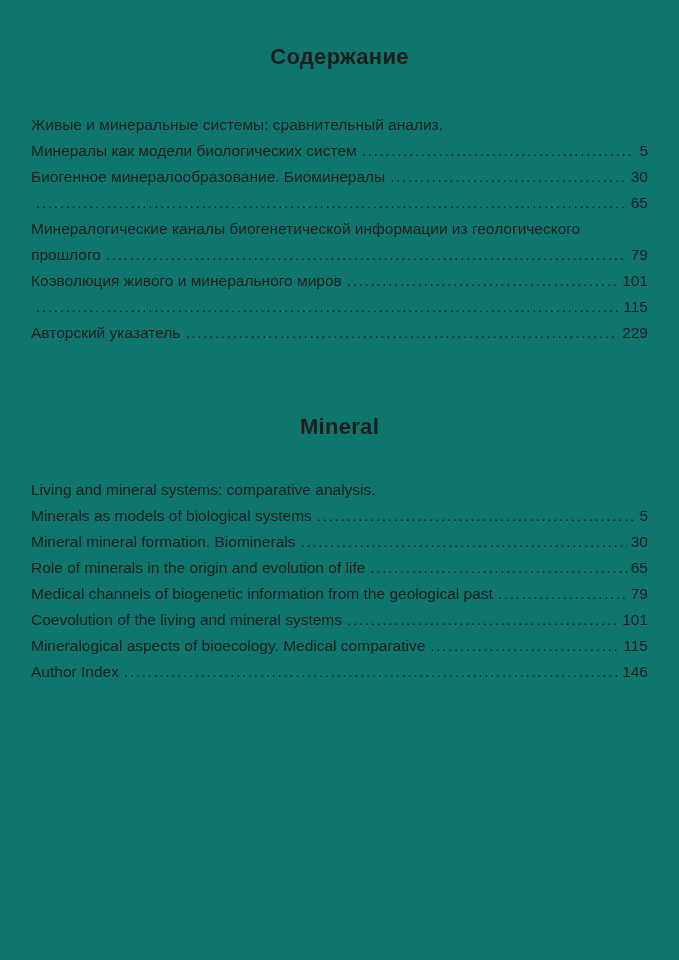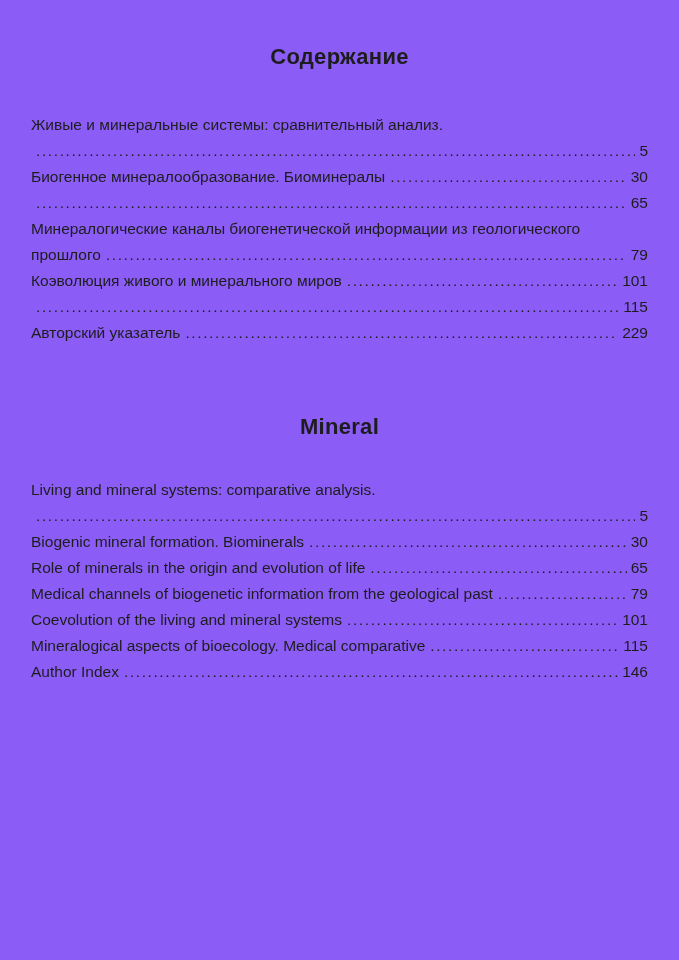--- a/index.html
+++ b/index.html
@@ -61,30 +61,31 @@
     min-width: 0;
   }
   .toc-page {
     flex: 0 0 auto;
     white-space: nowrap;
   }
 </style>
 </head>
 <body>
 
-<div class="doc-page" style="background: #8b5cf6; color: rgb(29, 29, 29);">
+<div class="doc-page" style="background: #0f766e; color: rgb(29, 29, 29);">
 
   <div class="doc-title ru">Содержание</div>
 
   <div class="toc-list">
     <div class="toc-row">
       <span class="toc-text">Живые и минеральные системы: сравнительный анализ.</span>
 
     </div>
     <div class="toc-row">
+      <span class="toc-text">Минералы как модели биологических систем</span>
       <span class="toc-dots">................................................................................................................................................................</span>
       <span class="toc-page">5</span>
     </div>
     <div class="toc-row">
       <span class="toc-text">Биогенное минералообразование. Биоминералы</span>
       <span class="toc-dots">................................................................................................................................................................</span>
       <span class="toc-page">30</span>
     </div>
     <div class="toc-row">
       <span class="toc-dots">................................................................................................................................................................</span>
@@ -116,25 +117,26 @@
   </div>
 
   <div class="doc-title en">Mineral</div>
 
   <div class="toc-list">
     <div class="toc-row">
       <span class="toc-text">Living and mineral systems: comparative analysis.</span>
 
     </div>
     <div class="toc-row">
+      <span class="toc-text">Minerals as models of biological systems</span>
       <span class="toc-dots">................................................................................................................................................................</span>
       <span class="toc-page">5</span>
     </div>
     <div class="toc-row">
-      <span class="toc-text">Biogenic mineral formation. Biominerals</span>
+      <span class="toc-text">Mineral mineral formation. Biominerals</span>
       <span class="toc-dots">................................................................................................................................................................</span>
       <span class="toc-page">30</span>
     </div>
     <div class="toc-row">
       <span class="toc-text">Role of minerals in the origin and evolution of life</span>
       <span class="toc-dots">................................................................................................................................................................</span>
       <span class="toc-page">65</span>
     </div>
     <div class="toc-row">
       <span class="toc-text">Medical channels of biogenetic information from the geological past</span>

